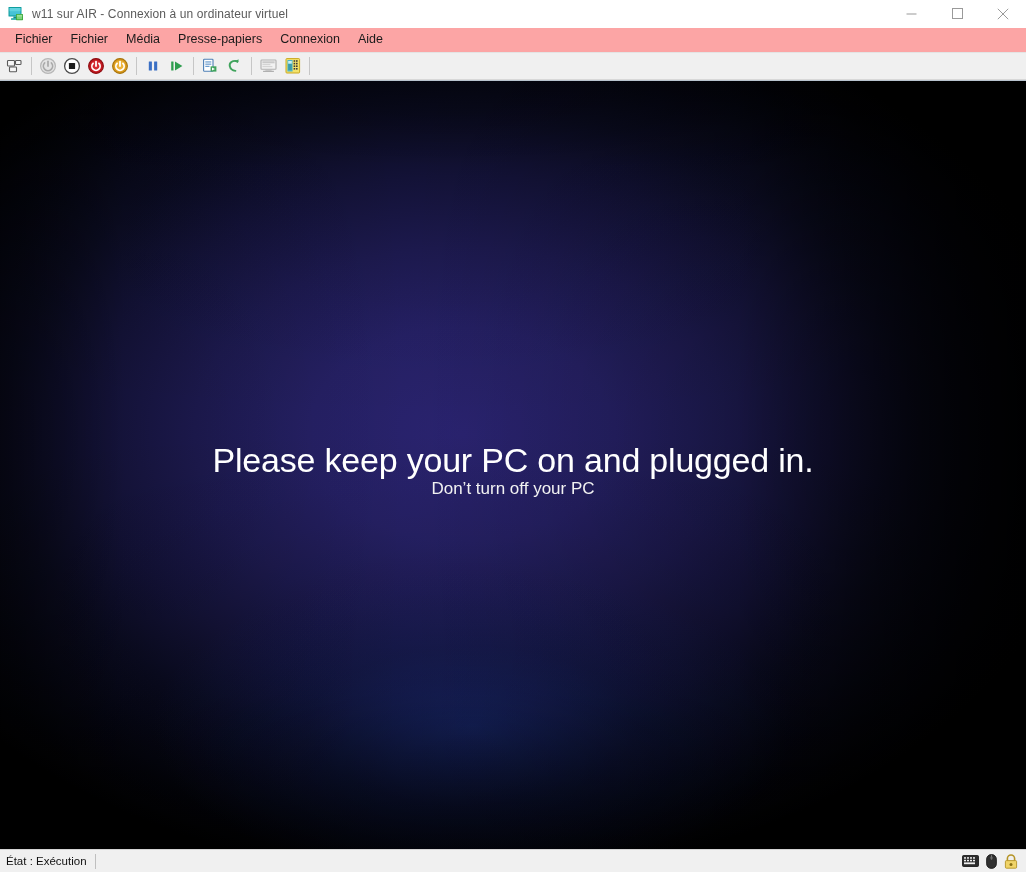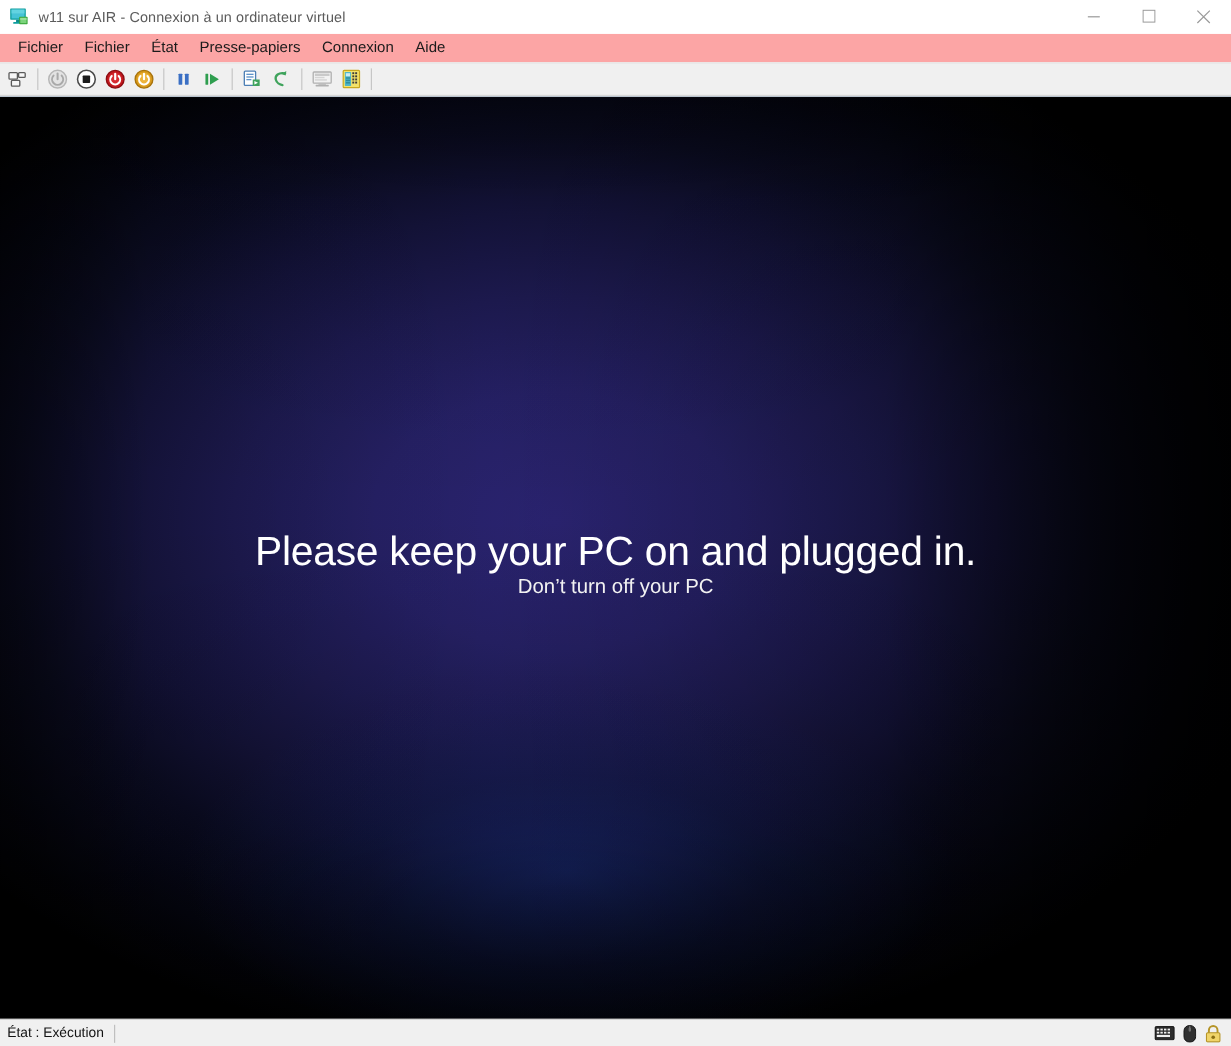--- a/index.html
+++ b/index.html
@@ -255,21 +255,21 @@
         <svg width="12" height="12" viewBox="0 0 12 12">
           <path d="M0.8 0.8 L11.2 11.2 M11.2 0.8 L0.8 11.2" stroke="#9a9a9a" stroke-width="1" fill="none"></path>
         </svg>
       </div>
     </div>
   </div>
 
   <div class="menubar">
     <div class="menu-item">Fichier</div>
     <div class="menu-item">Fichier</div>
-    <div class="menu-item">État</div>
+    <div class="menu-item">Média</div>
     <div class="menu-item">Presse-papiers</div>
     <div class="menu-item">Connexion</div>
     <div class="menu-item">Aide</div>
   </div>
 
   <div class="toolbar">
 
     <div class="tb-btn">
       <svg width="18" height="18" viewBox="0 0 18 18">
         <rect x="1.5" y="3.5" width="7" height="5.5" rx="0.8" fill="#f7f7f7" stroke="#5b5b5b" stroke-width="1.1"></rect>

